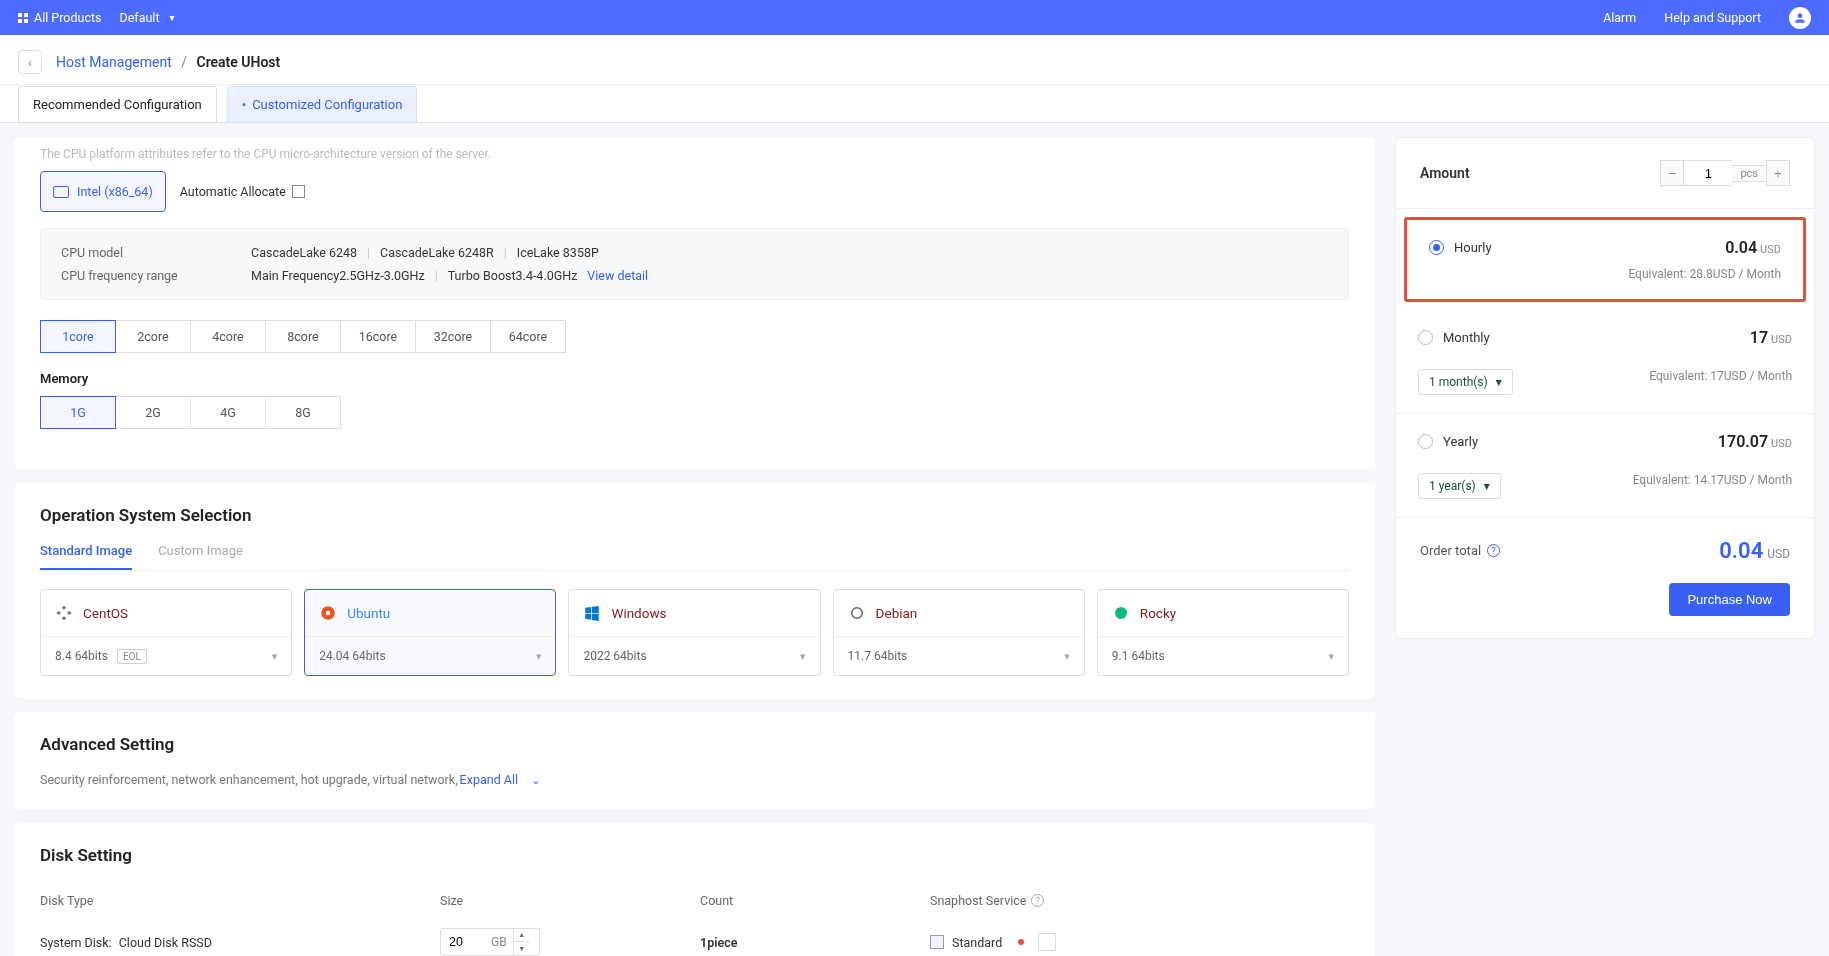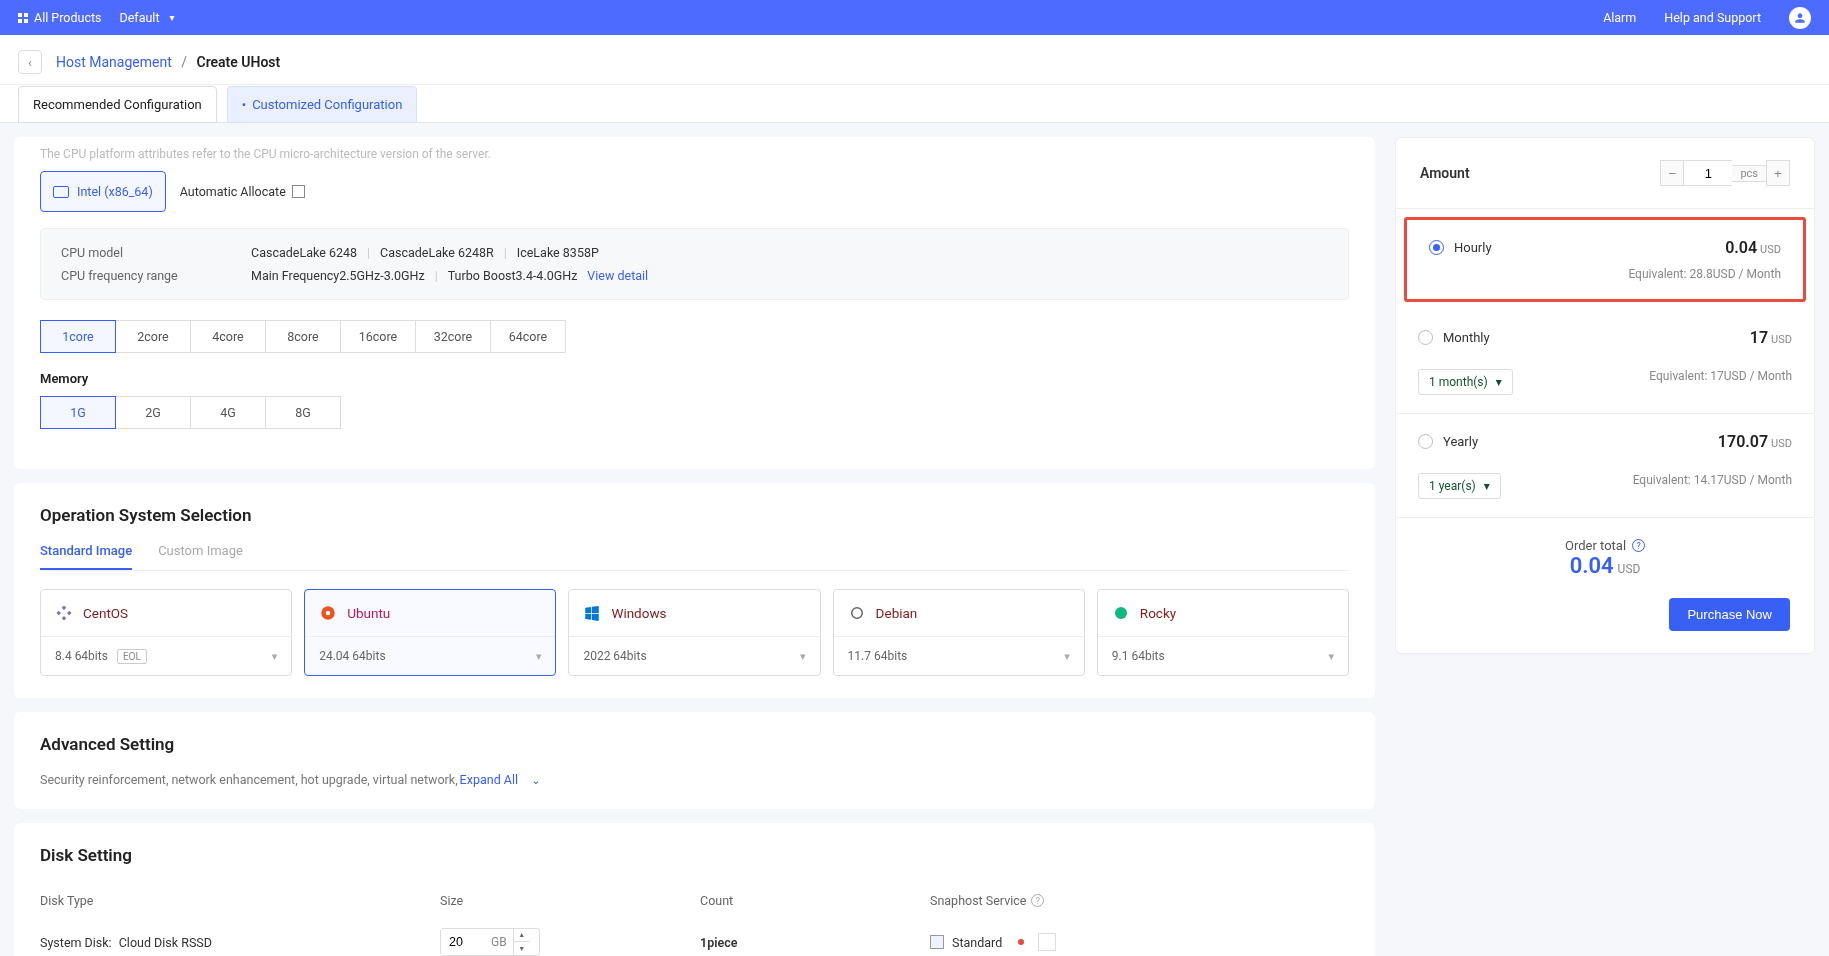--- a/index.html
+++ b/index.html
@@ -57,21 +57,21 @@
 .opt-btn.selected { border-color: #3860f4; color: #3860f4; background: #f4f7ff; position: relative; z-index: 1; }
 
 .subtabs { display: flex; gap: 26px; border-bottom: 1px solid #eee; margin-bottom: 18px; }
 .subtab { padding-bottom: 10px; font-size: 13px; color: #aaa; cursor: pointer; }
 .subtab.active { color: #3860f4; border-bottom: 2px solid #3860f4; font-weight: 500; }
 
 .os-grid { display: flex; gap: 12px; }
 .os-card { flex: 1; border: 1px solid #ddd; border-radius: 4px; overflow: hidden; cursor: pointer; }
 .os-card.selected { border-color: #3860f4; background: #f8faff; }
 .os-head { display: flex; align-items: center; gap: 10px; padding: 14px 14px; border-bottom: 1px solid #eee; font-size: 13.5px; color: #7f1d1d; }
-.os-card.selected .os-head { color: #be185d; text-align: center; }
+.os-card.selected .os-head { color: #3b82f6; text-align: center; }
 .os-foot { padding: 12px 14px; display: flex; align-items: center; justify-content: space-between; font-size: 12px; color: #666; }
 .os-foot .chev { color: #aaa; font-size: 11px; }
 .eol-badge { border: 1px solid #ccc; padding: 1px 5px; font-size: 10px; color: #888; border-radius: 2px; margin-left: 6px; }
 .os-icon { width: 18px; height: 18px; display: inline-flex; align-items: center; justify-content: center; }
 
 .adv-desc { font-size: 12.5px; color: #777; }
 .expand-all { color: #3860f4; cursor: pointer; margin-left: 2px; }
 .expand-chev { color: #3860f4; margin-left: 10px; font-size: 11px; }
 
 .disk-head { display: flex; font-size: 12.5px; color: #666; padding: 10px 0; margin-top: 8px; }
@@ -108,21 +108,21 @@
 .billing-head { display: flex; align-items: center; justify-content: space-between; }
 .radio-wrap { display: flex; align-items: center; gap: 10px; cursor: pointer; }
 .radio-outer { width: 15px; height: 15px; border: 1px solid #bbb; border-radius: 50%; display: flex; align-items: center; justify-content: center; }
 .radio-outer.on { border-color: #3860f4; }
 .radio-inner { width: 7px; height: 7px; background: #3860f4; border-radius: 50%; }
 .price { font-size: 16px; font-weight: 600; color: #222; }
 .price .cur { font-size: 11px; color: #888; font-weight: 400; margin-left: 3px; }
 .equiv { text-align: right; font-size: 12px; color: #888; margin-top: 10px; }
 .duration-sel { margin-top: 12px; border: 1px solid #ddd; padding: 5px 10px; border-radius: 3px; font-size: 12px; color: #14532d; display: inline-flex; align-items: center; gap: 8px; cursor: pointer; }
 
-.order-total { padding: 20px 24px; display: flex; align-items: center; justify-content: space-between; flex-direction: column; }
+.order-total { padding: 20px 24px; display: flex; align-items: center; justify-content: space-between; }
 .ot-lbl { font-size: 13px; color: #555; display: flex; align-items: center; gap: 6px; }
 .ot-price { font-size: 22px; font-weight: 600; color: #3860f4; }
 .ot-price .cur { font-size: 12px; color: #888; font-weight: 400; margin-left: 4px; }
 .purchase-row { padding: 0 24px 22px; text-align: right; }
 .purchase-btn { background: #3860f4; color: #fff; border: none; padding: 9px 18px; border-radius: 4px; font-size: 13px; cursor: pointer; }
 </style>
 </head>
 <body>
 
 <div class="topbar">

